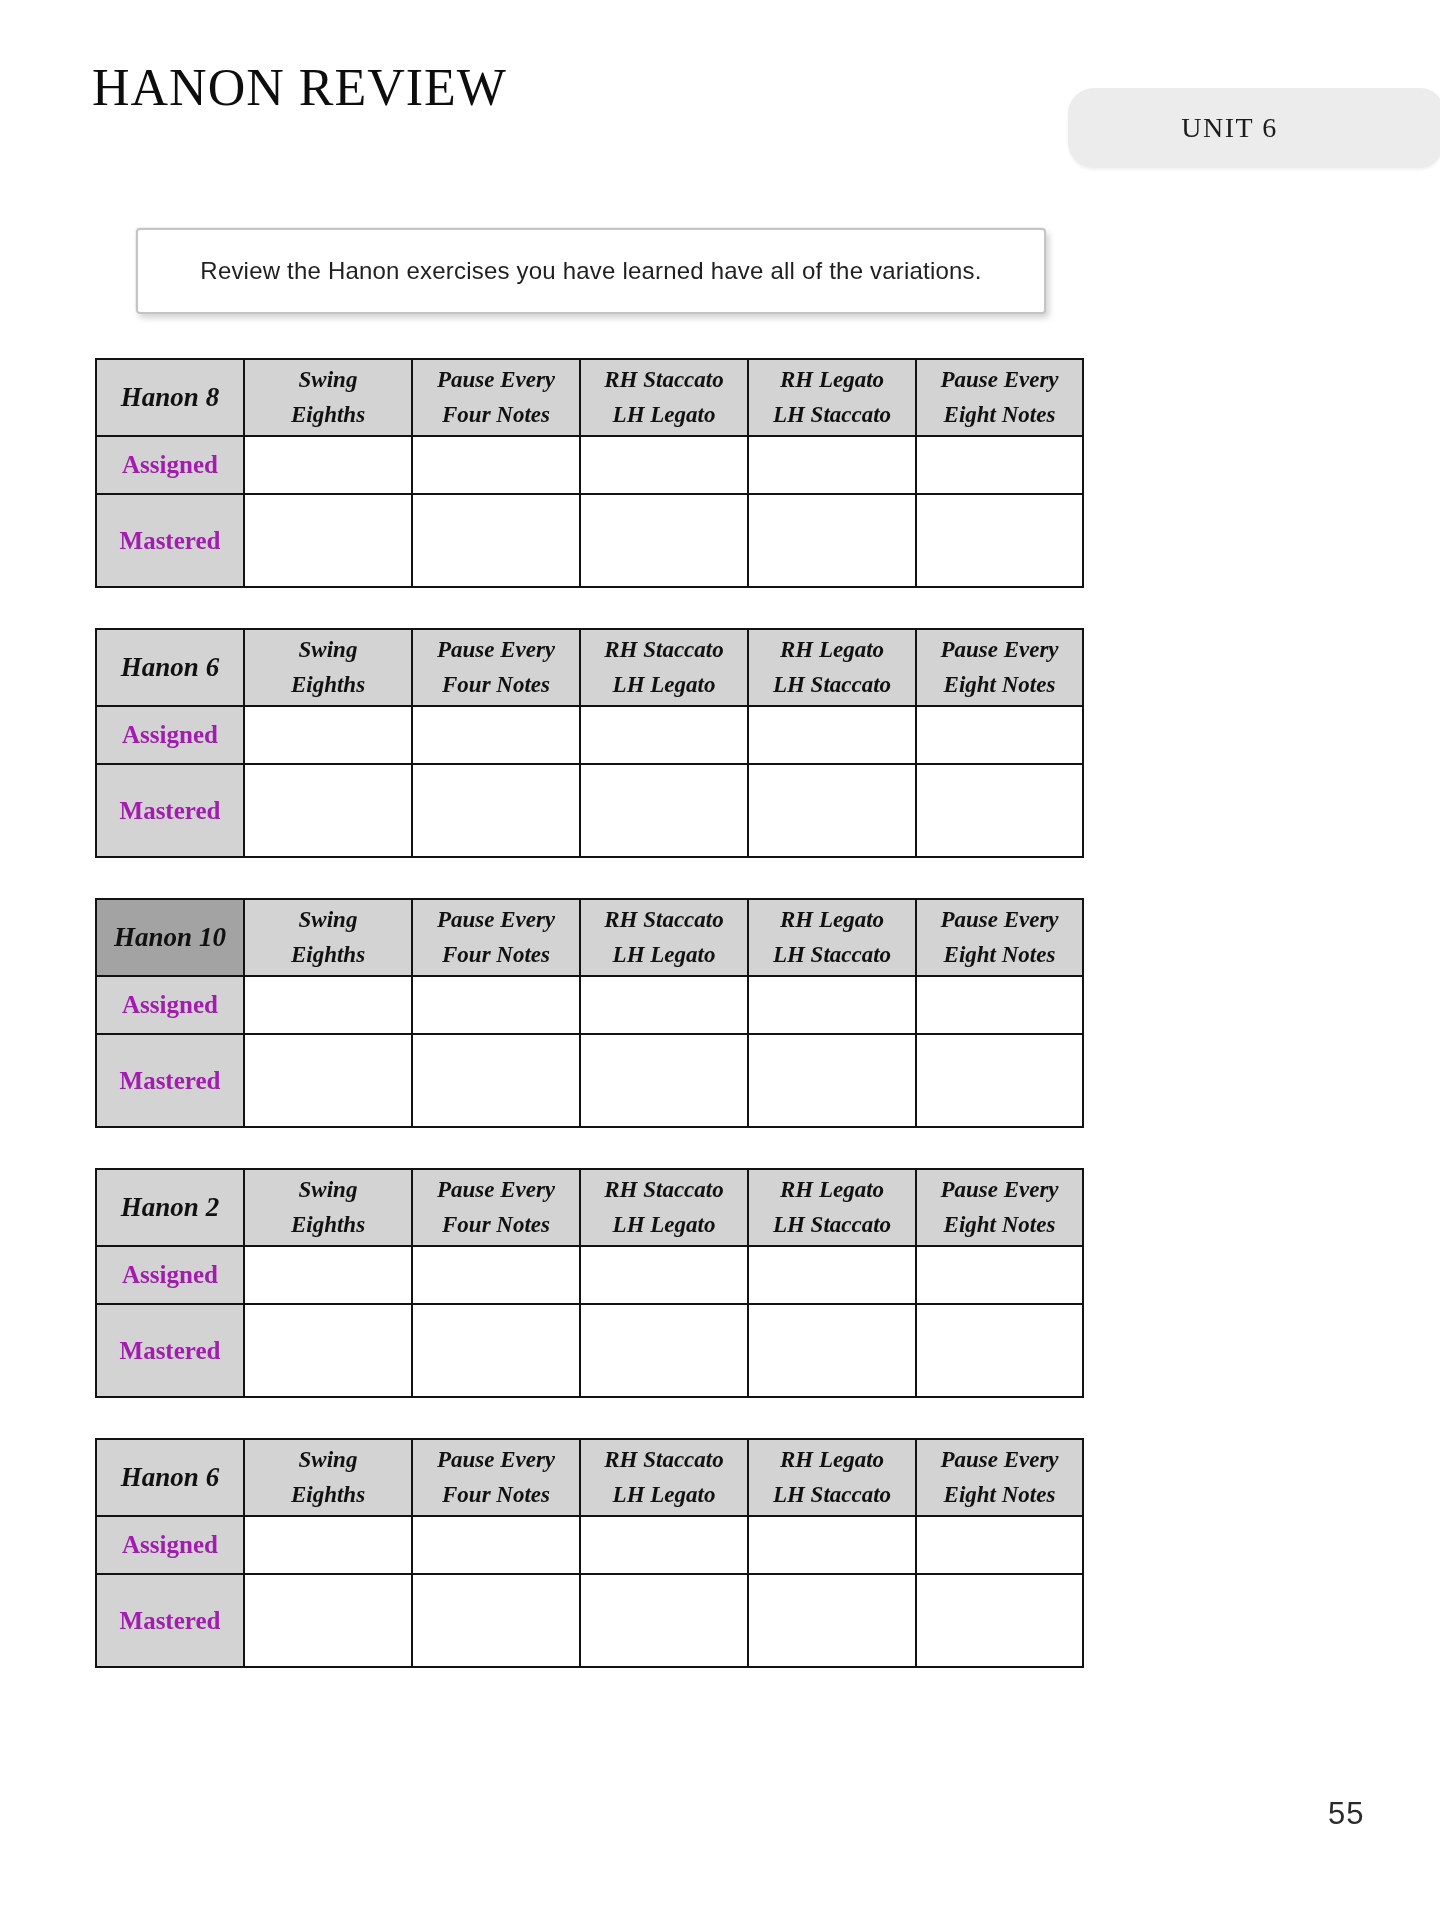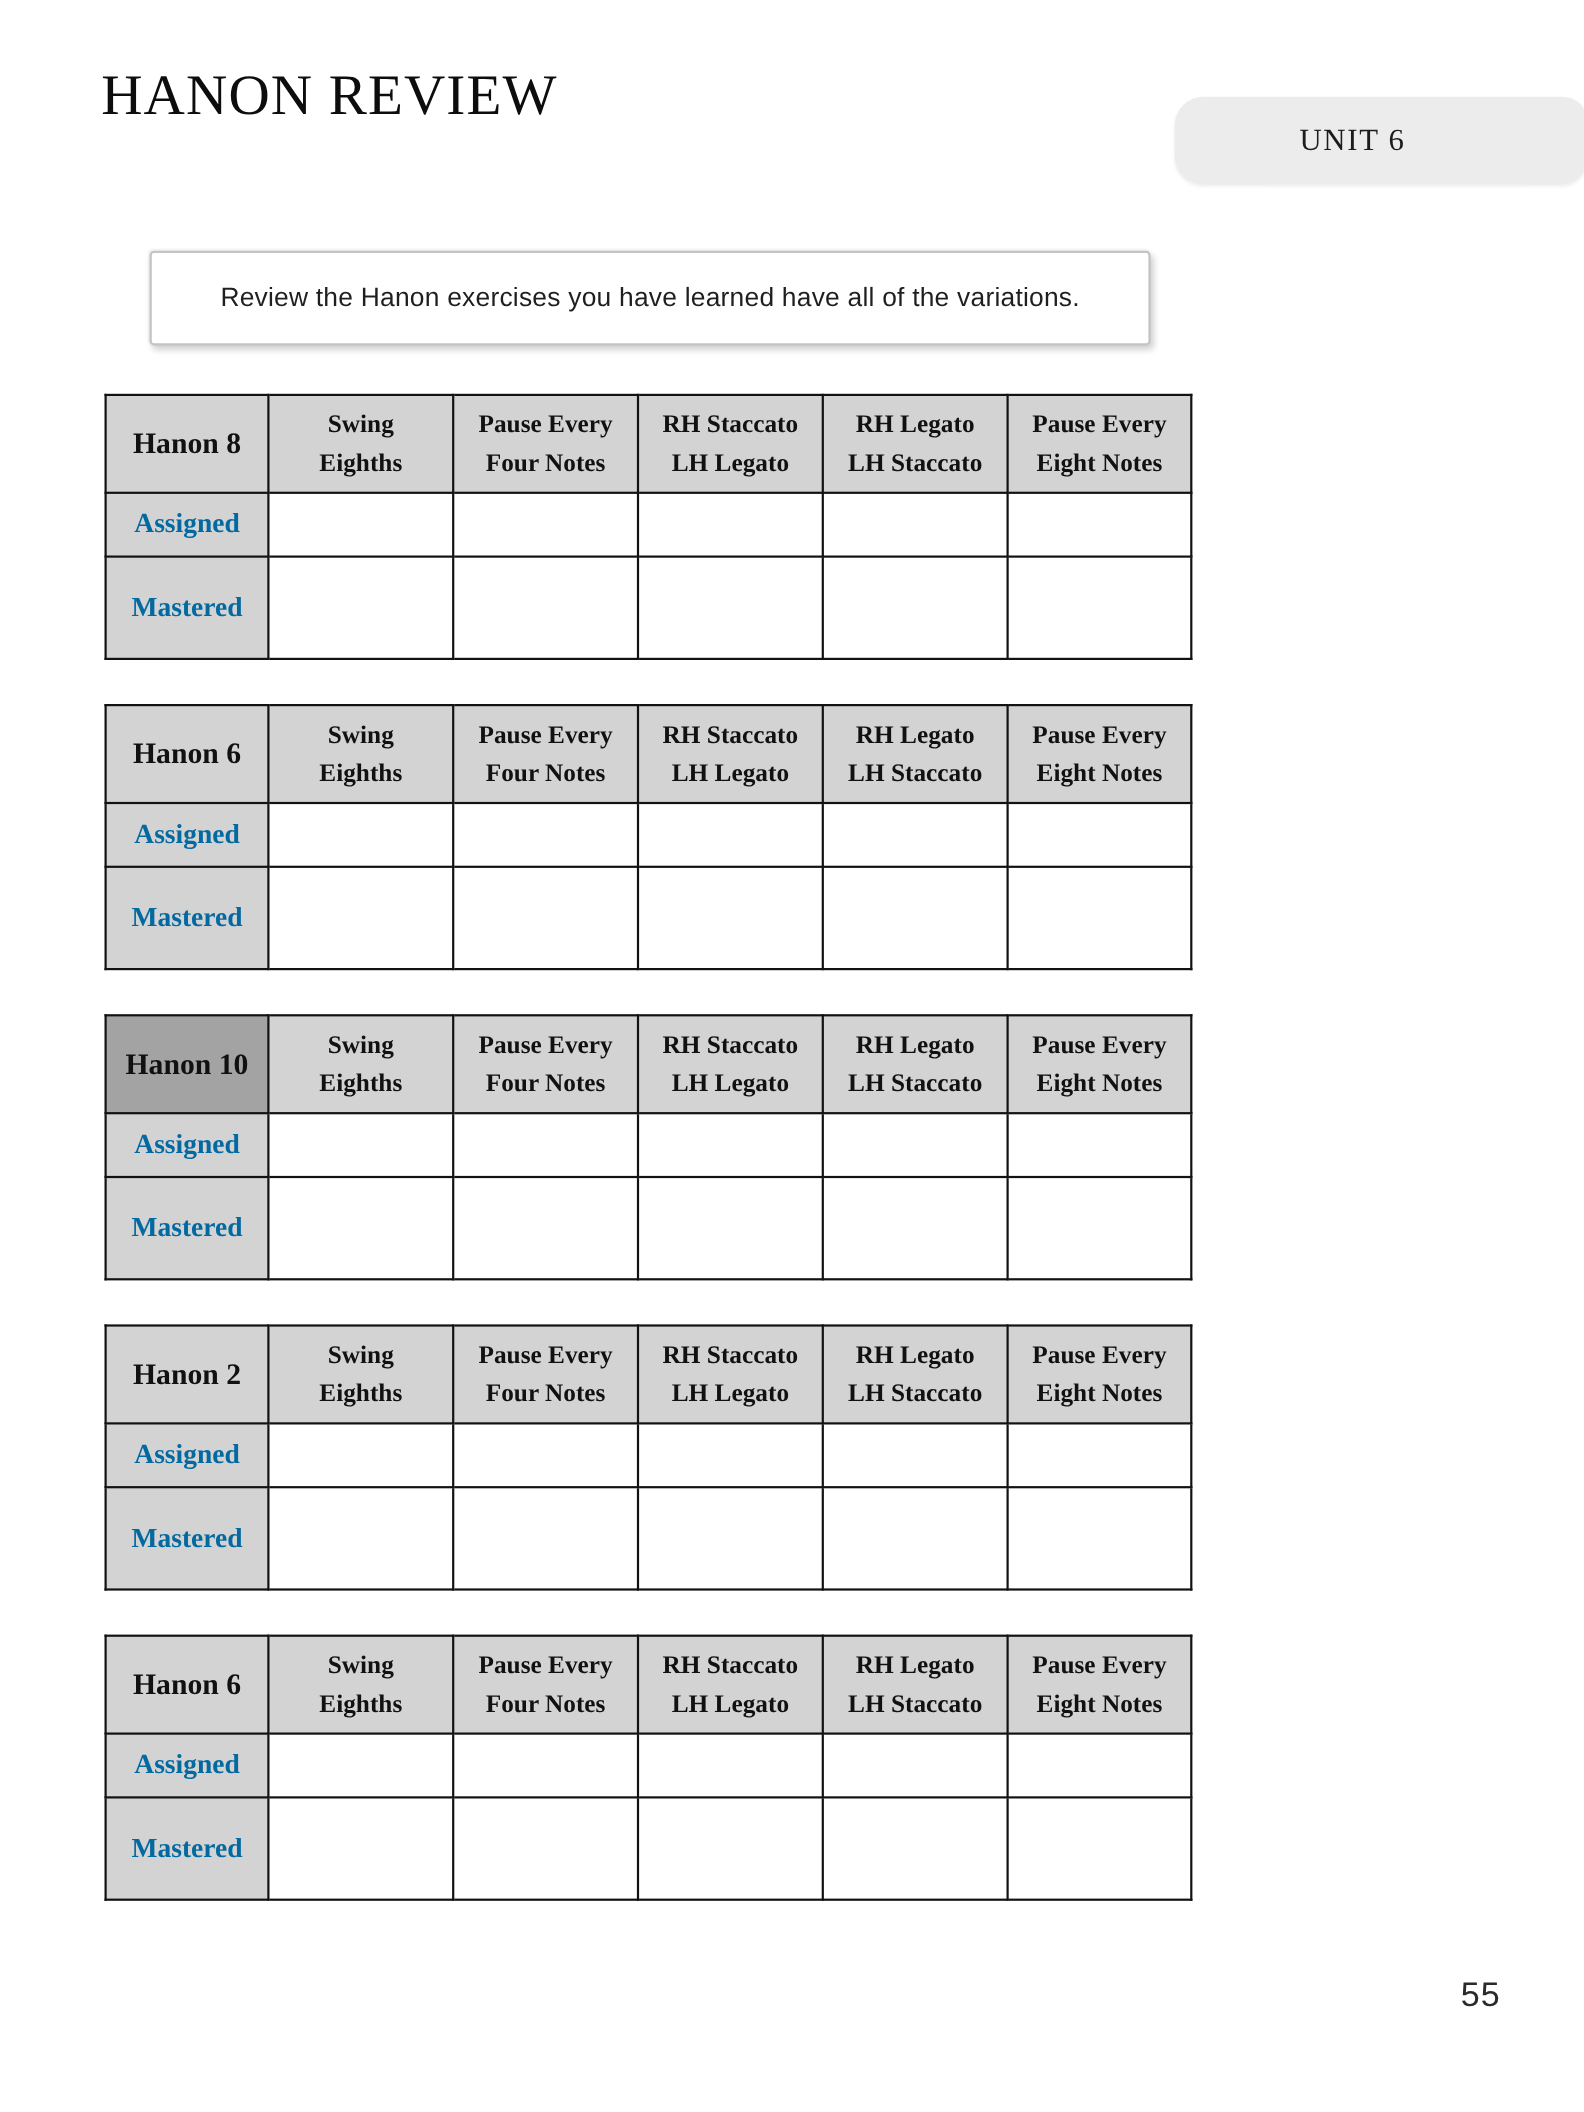--- a/index.html
+++ b/index.html
@@ -43,32 +43,32 @@
 
   .tables-container { position:absolute; left:95px; top:358px; width:987px; }
 
   table.review-table {
     border-collapse:collapse; table-layout:fixed;
     width:987px; margin:0 0 40px 0;
   }
   .review-table th, .review-table td {
     border:2px solid #121212; padding:0; text-align:center; vertical-align:middle;
   }
-  .review-table tr.header-row { height:89px; }
+  .review-table tr.header-row { height:77px;font-style:italic; }
   .review-table tr.assigned-row { height:58px; }
   .review-table tr.mastered-row { height:93px; }
 
   .review-table th.name-cell {
     font-size:27px; font-weight:bold; color:#111;
   }
   .review-table th.col-header {
     font-size:23px; font-weight:bold; line-height:1.5; color:#111;
   }
   .review-table td.row-label {
-    font-size:25px; font-weight:bold; color:#0369a1;
+    font-size:25px; font-weight:bold; color:#a21caf;
   }
   .blank-cell { background:#ffffff; }
 
   .page-number {
     position:absolute; left:1328px; top:1796px;
     font-family:"Liberation Sans", sans-serif;
     font-size:31px; font-weight:400; color:#2a2a2a; letter-spacing:1px;
   }
 </style>
 </head>

